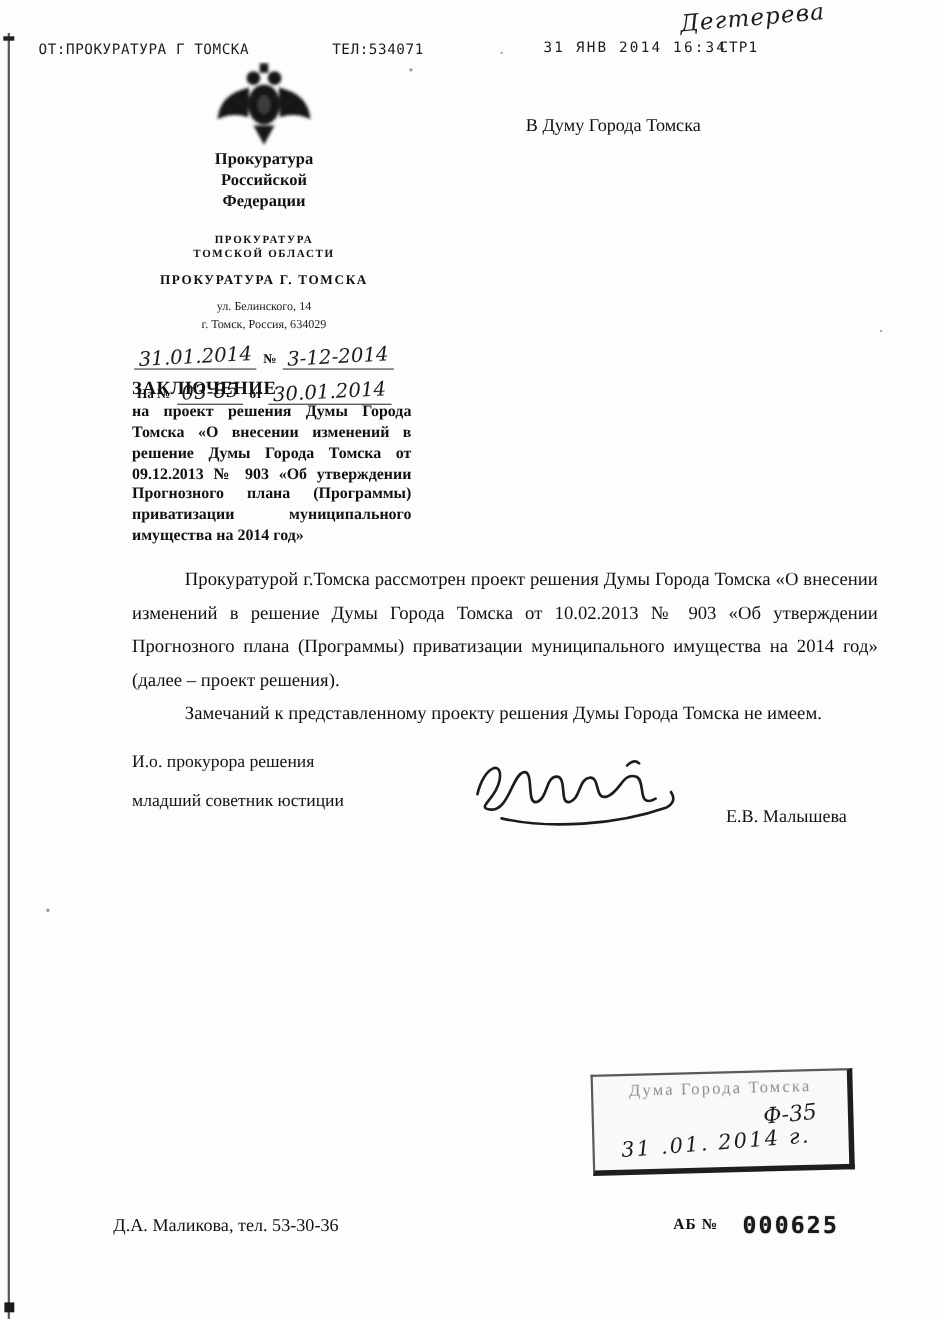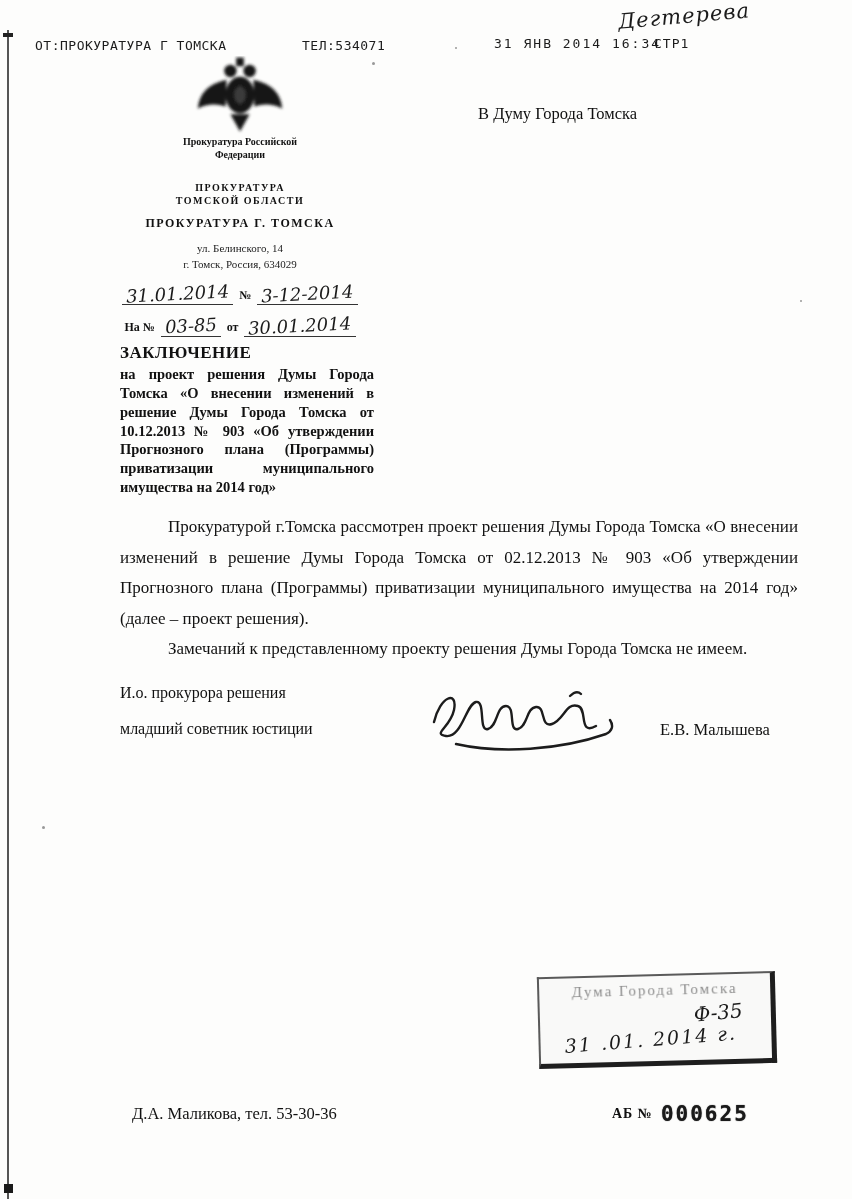--- a/index.html
+++ b/index.html
@@ -25,21 +25,21 @@
   .fax-tel  { left:302px; top:38px; }
   .fax-dt   { left:494px; top:36px; letter-spacing:2px; }
   .fax-pg   { left:654px; top:36px; letter-spacing:1px; }
 
   .hw { font-family:"DejaVu Serif", serif; font-style:italic; color:#1b1b1b; }
   .hw-topname { position:absolute; left:618px; top:4px; font-size:21px; transform:rotate(-5deg); letter-spacing:1px; }
 
   
   .letterhead { position:absolute; left:108px; top:56px; width:264px; text-align:center; }
   .emblem { display:block; margin:0 auto 2px auto; }
-  .org-top { font-size:10px; font-weight:bold; width:150px; margin:0 auto; line-height:1.25;
+  .org-top { font-size:15px; font-weight:bold; width:150px; margin:0 auto; line-height:1.25;
              color:#121212; filter:blur(.45px); }
   .org-main { margin-top:20px; font-size:10px; font-weight:bold; letter-spacing:1.5px; line-height:1.3;
               filter:blur(.3px); }
   .org-sub { margin-top:9px; font-size:12px; font-weight:bold; letter-spacing:1.5px; filter:blur(.3px); }
   .addr { margin-top:10px; font-size:11px; line-height:1.45; color:#1c1c1c; filter:blur(.6px); }
   .form-line { display:flex; align-items:flex-end; justify-content:center; gap:6px; margin-top:10px; }
   .form-line .lbl { font-size:12px; font-weight:bold; padding-bottom:2px; }
   .fill { display:inline-block; border-bottom:1.5px solid #333; padding:0 4px 0 4px; }
   .hw-fill { font-size:18px; transform:rotate(-3deg); display:inline-block; white-space:nowrap; }
 
@@ -52,34 +52,34 @@
 
   
   .body-text { position:absolute; left:120px; top:512px; width:678px; }
   .body-text p { font-size:17px; text-align:justify; text-indent:48px; line-height:1.8; }
 
   
   .sig-block { position:absolute; left:120px; top:684px; width:678px; height:90px; }
   .sig-pos1 { position:absolute; left:0; top:0; font-size:16px; }
   .sig-pos2 { position:absolute; left:0; top:36px; font-size:16px; }
   .sig-draw { position:absolute; left:300px; top:-2px; }
-  .sig-name { position:absolute; left:540px; top:36px; font-size:16.5px; }
+  .sig-name { position:absolute; left:540px; top:48px; font-size:16.5px; }
 
   
   .stamp { position:absolute; left:538px; top:974px; width:238px; height:92px;
            border:2px solid #5a5a5a; border-right:5px solid #1e1e1e; border-bottom:5px solid #1e1e1e;
            transform:rotate(-1.5deg); background:rgba(180,180,180,.06); }
   .stamp-line1 { margin-top:6px; text-align:center; font-size:15px; color:#8d8d8d;
                  letter-spacing:2px; filter:blur(.4px); }
   .stamp-code { position:absolute; right:28px; top:26px; font-size:20px; transform:rotate(-4deg); }
   .stamp-date { position:absolute; left:24px; top:52px; font-size:19px; transform:rotate(-3deg); letter-spacing:2px; }
 
   
-  .footer-contact { position:absolute; left:132px; top:1104px; font-size:16.5px; }
-  .reg { position:absolute; left:612px; top:1102px; display:flex; align-items:center; gap:8px; }
+  .footer-contact { position:absolute; left:103px; top:1104px; font-size:16.5px; }
+  .reg { position:absolute; left:612px; top:1102px; display:flex; align-items:center; gap:22px; }
   .reg-label { font-size:14px; font-weight:bold; letter-spacing:1px; }
   .reg-number { font-family:"DejaVu Sans Mono", monospace; font-size:21px; font-weight:bold;
                 letter-spacing:2px; color:#1a1a1a; text-shadow:0 0 1px #333; filter:blur(.2px); }
 </style>
 </head>
 <body>
 
 <div class="page">
 
   <div class="edge-line"></div>
@@ -134,25 +134,25 @@
       <span class="fill"><span class="hw hw-fill">03-85</span></span>
       <span class="lbl">от</span>
       <span class="fill"><span class="hw hw-fill">30.01.2014</span></span>
     </div>
   </div>
 
   <div class="recipient">В Думу Города Томска</div>
 
   <div class="title-block">
     <div class="doc-title">ЗАКЛЮЧЕНИЕ</div>
-    <div class="doc-subtitle">на проект решения Думы Города Томска «О внесении изменений в решение Думы Города Томска от 10.12.2013 № 903 «Об утверждении Прогнозного плана (Программы) приватизации муниципального имущества на 2014 год»</div>
+    <div class="doc-subtitle">на проект решения Думы Города Томска «О внесении изменений в решение Думы Города Томска от 09.12.2013 № 903 «Об утверждении Прогнозного плана (Программы) приватизации муниципального имущества на 2014 год»</div>
   </div>
 
   <div class="body-text">
-    <p>Прокуратурой г.Томска рассмотрен проект решения Думы Города Томска «О внесении изменений в решение Думы Города Томска от 02.12.2013 № 903 «Об утверждении Прогнозного плана (Программы) приватизации муниципального имущества на 2014 год» (далее – проект решения).</p>
+    <p>Прокуратурой г.Томска рассмотрен проект решения Думы Города Томска «О внесении изменений в решение Думы Города Томска от 10.02.2013 № 903 «Об утверждении Прогнозного плана (Программы) приватизации муниципального имущества на 2014 год» (далее – проект решения).</p>
     <p>Замечаний к представленному проекту решения Думы Города Томска не имеем.</p>
   </div>
 
   <div class="sig-block">
     <div class="sig-pos1">И.о. прокурора решения</div>
     <div class="sig-pos2">младший советник юстиции</div>
     <svg class="sig-draw" width="210" height="80" viewBox="0 0 210 80">
       <g fill="none" stroke="#1c1c1c" stroke-width="2.4" stroke-linecap="round">
         <path d="M14 40 C20 14 38 8 34 28 C30 46 12 52 26 54 C42 56 46 22 56 20 C66 18 58 50 68 47 C78 44 76 24 86 24 C96 24 88 50 98 47 C108 44 106 26 116 25 C126 24 120 46 132 42 C144 38 146 20 158 24 C168 27 158 54 176 44"></path>
         <path d="M150 14 C154 10 158 9 161 12"></path>

